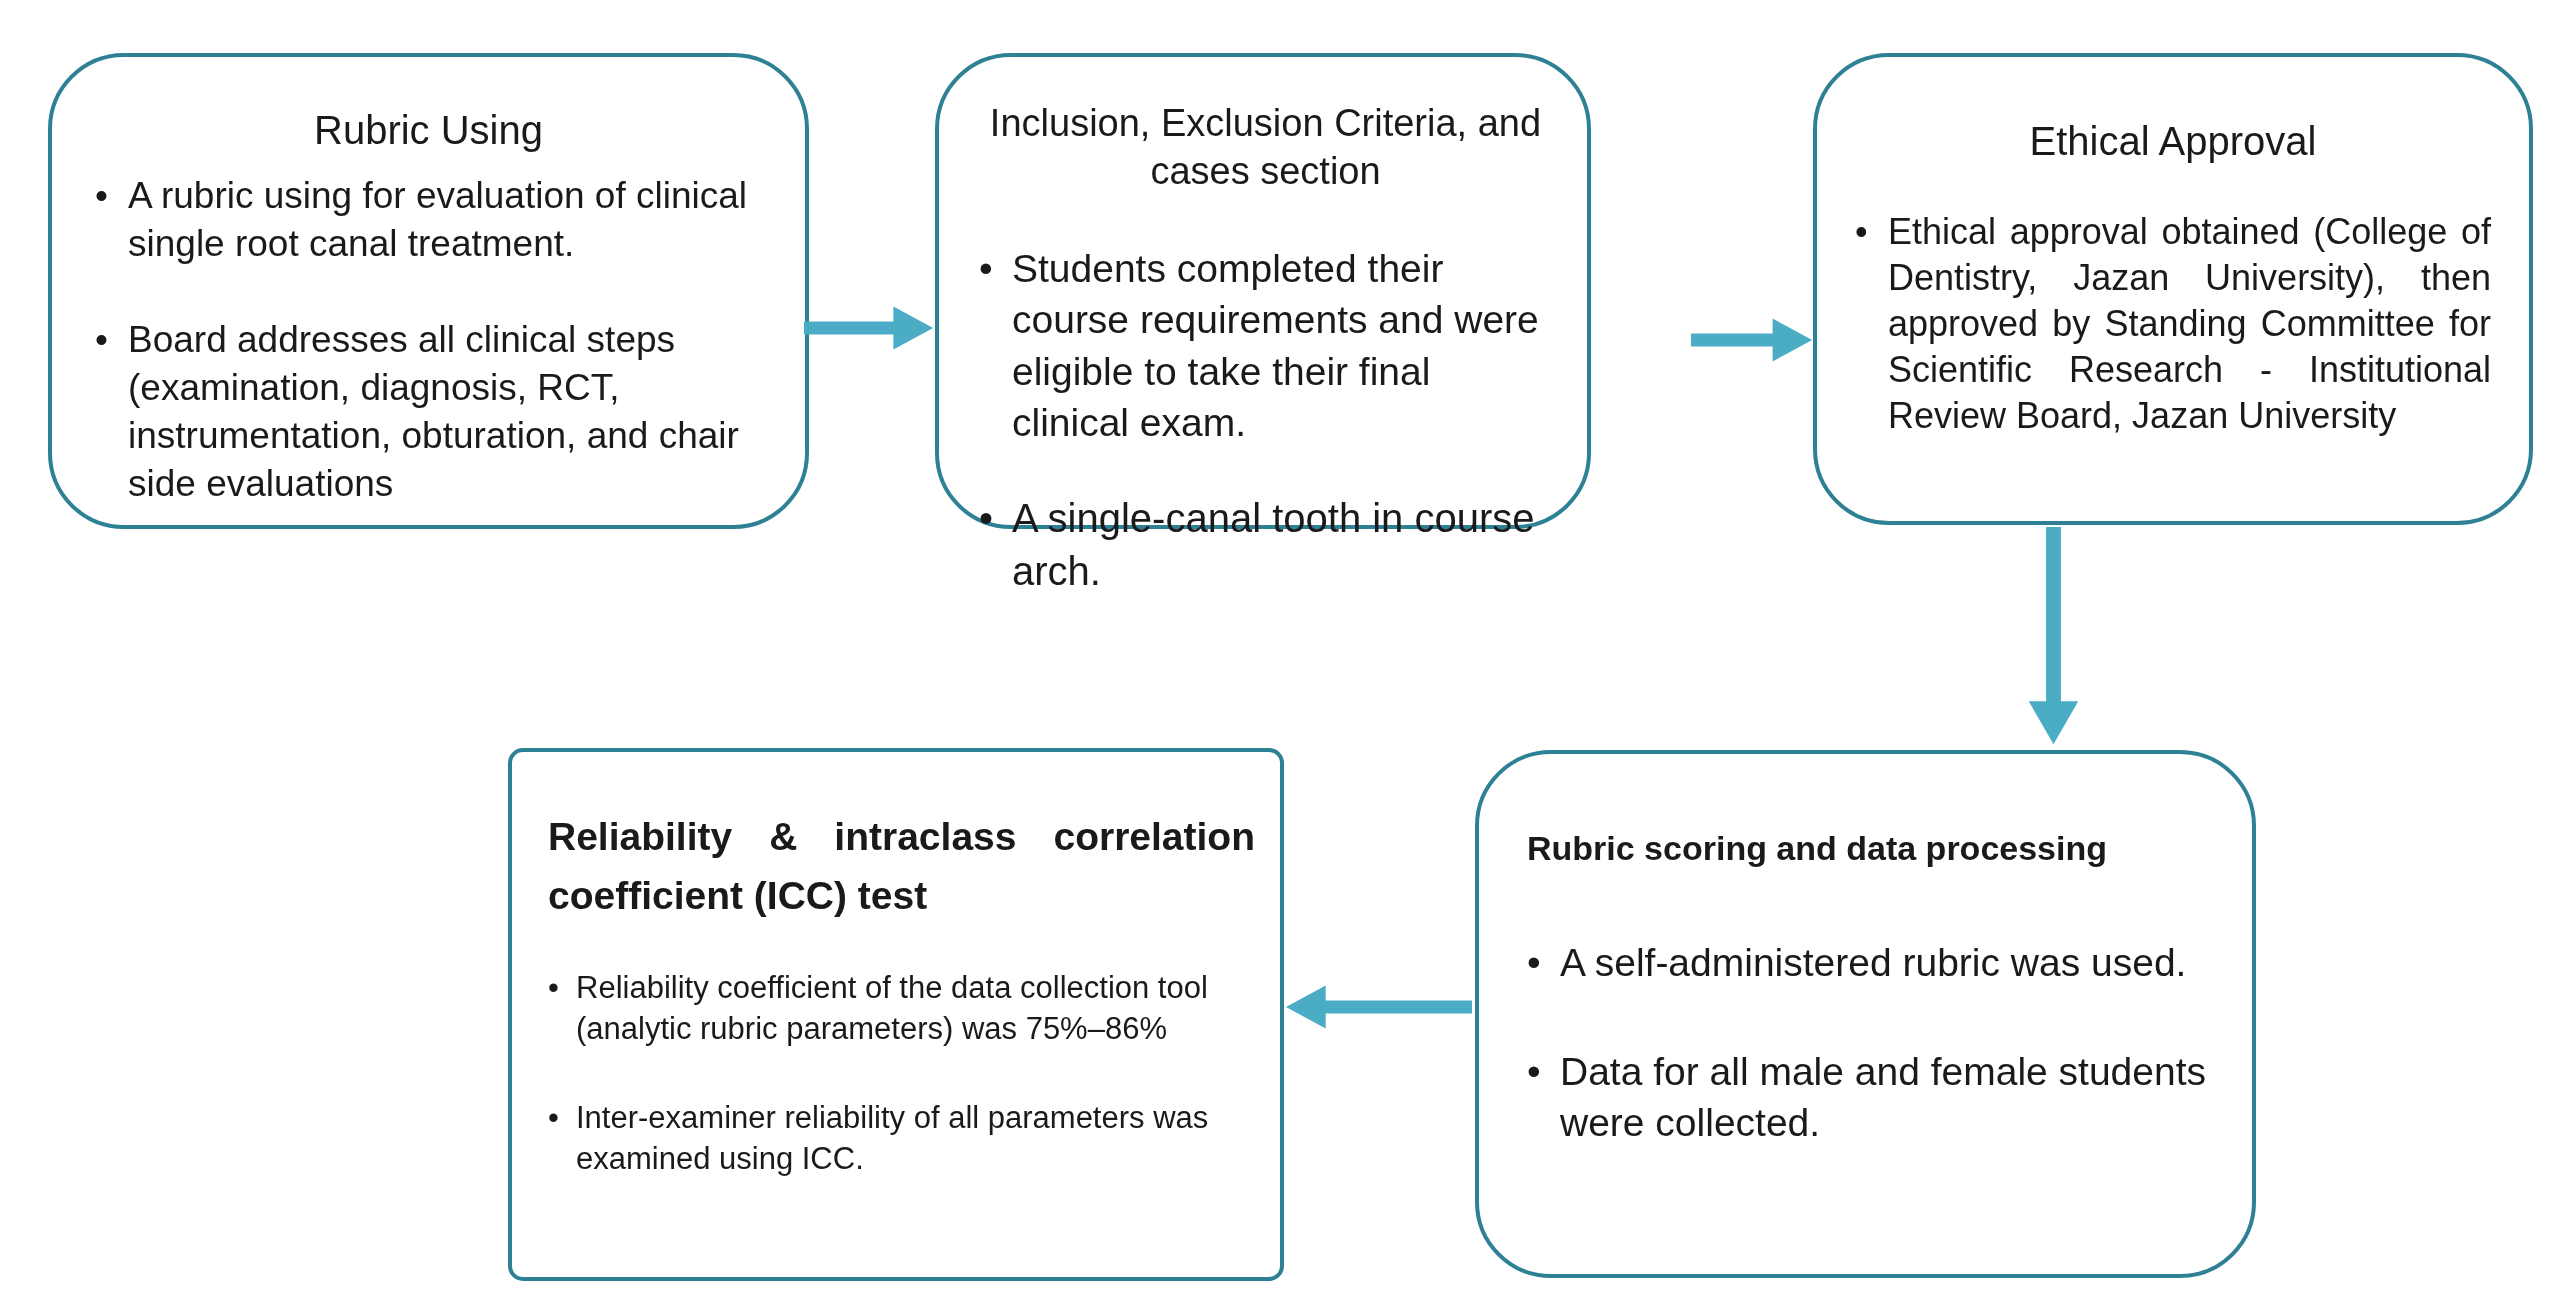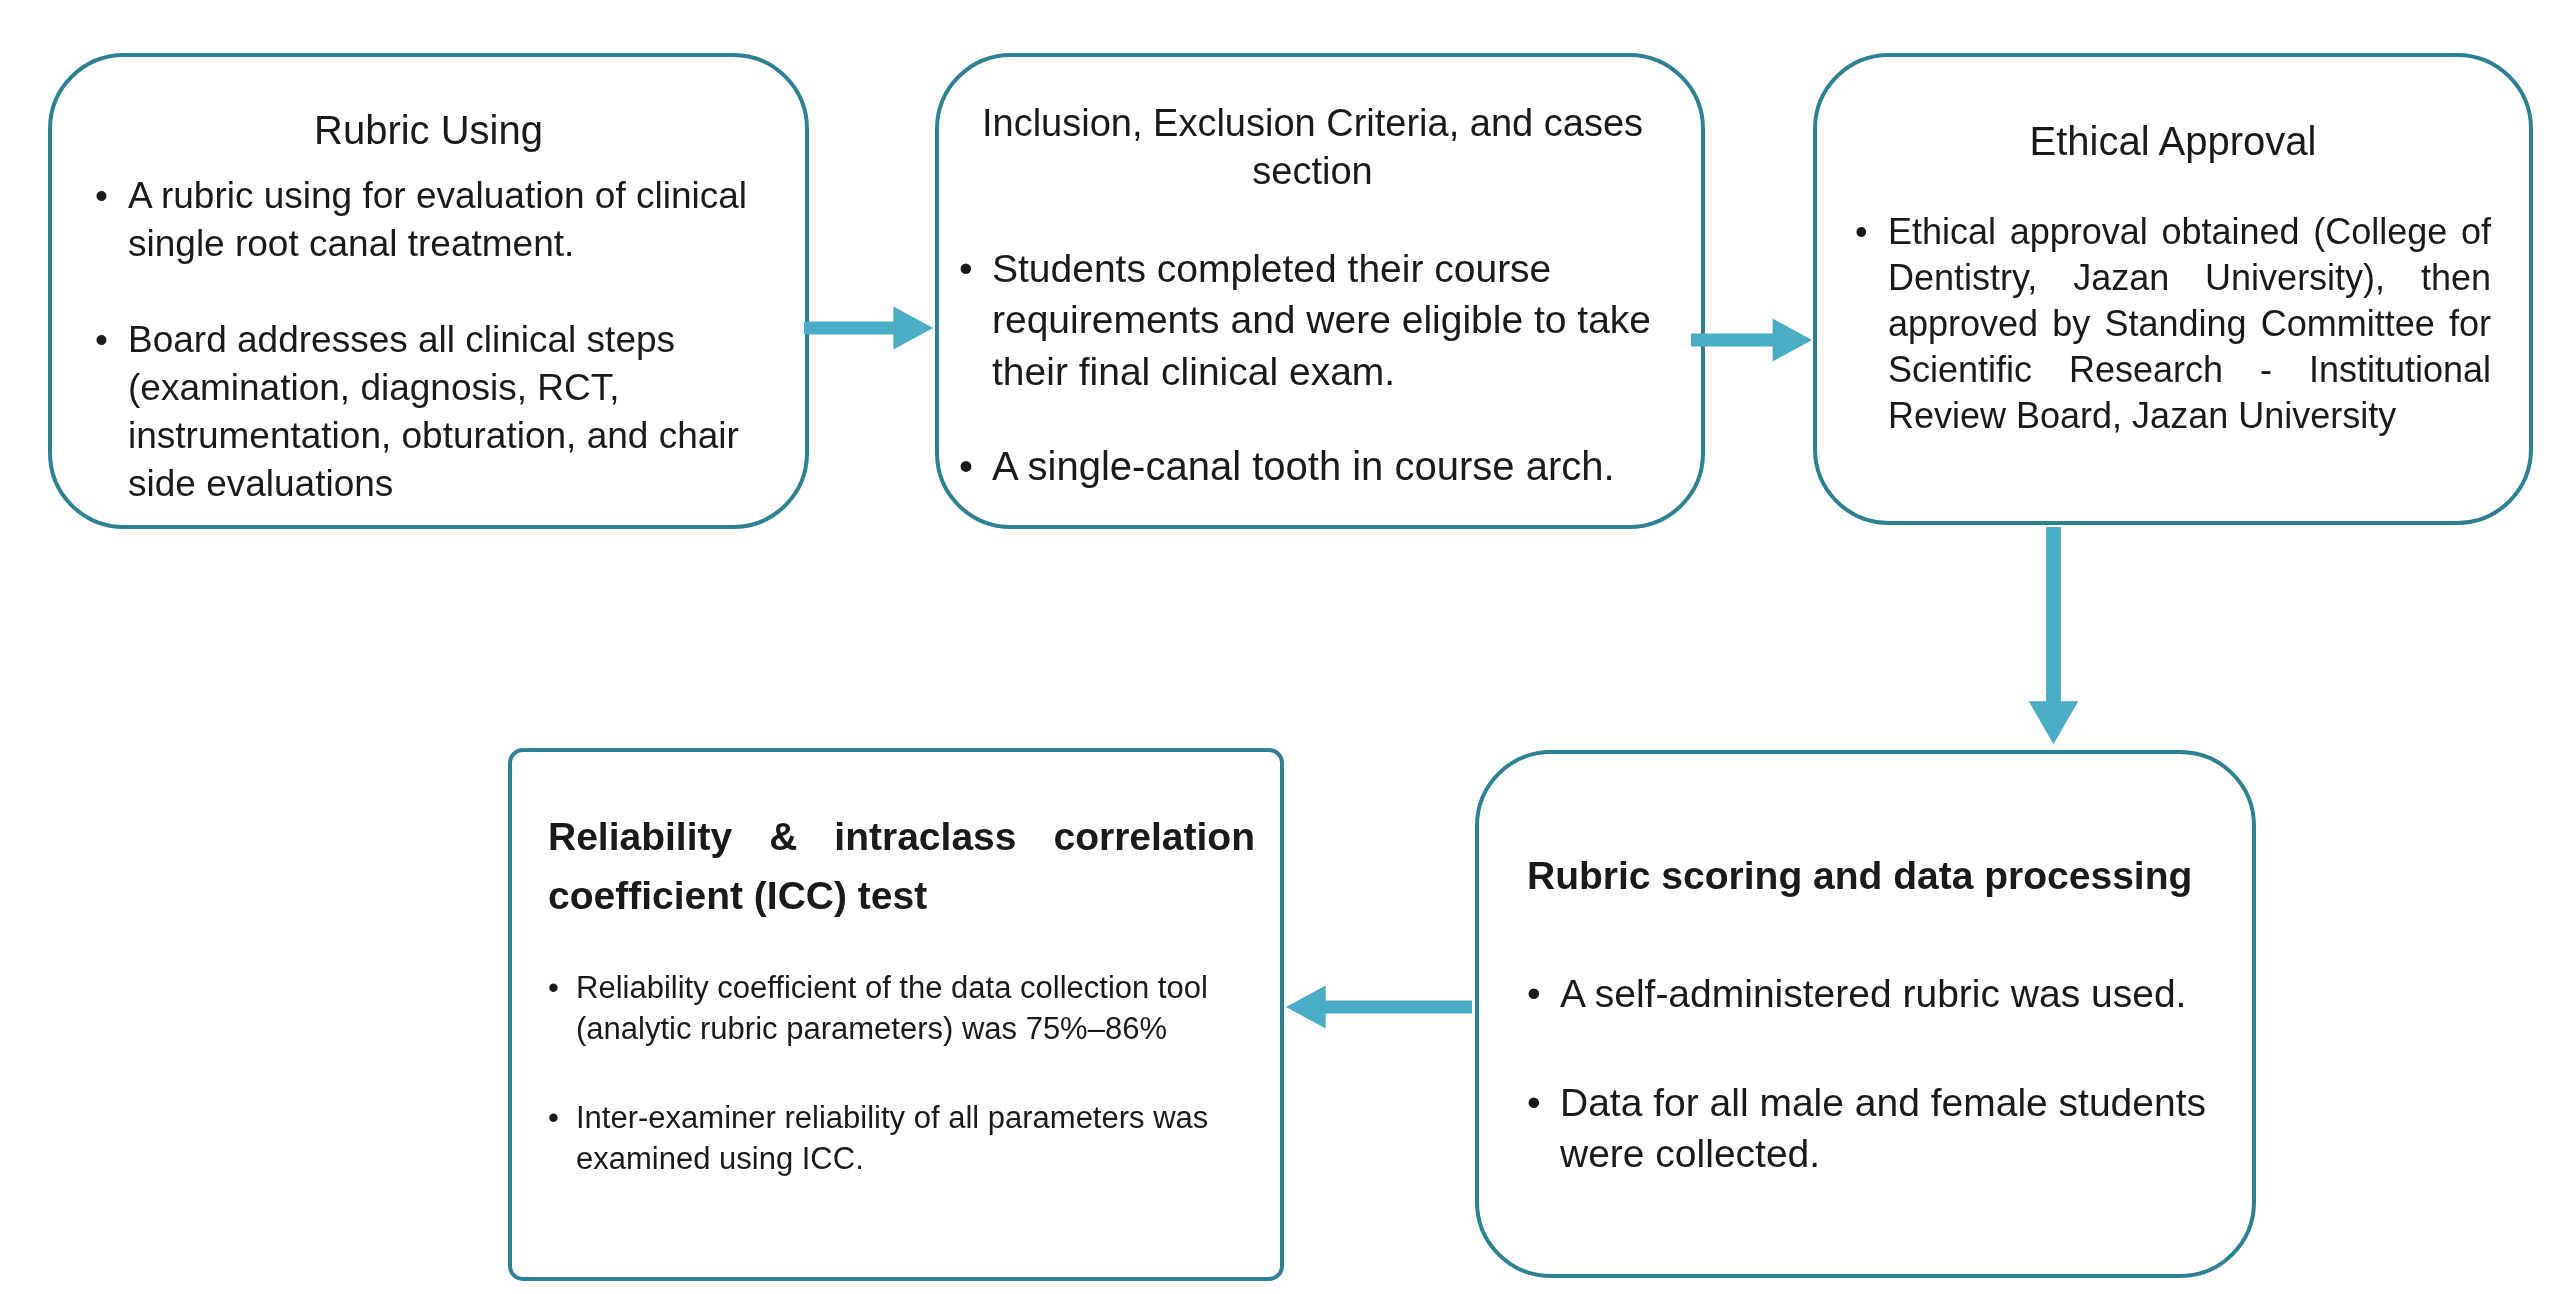--- a/index.html
+++ b/index.html
@@ -17,35 +17,35 @@
   .dot { flex:0 0 33px; }
   .btext { flex:1 1 auto; }
 
   
   #box1 { left:48px; top:53px; width:761px; height:476px; padding:48px 43px 0 43px; }
   #box1 .box-title { margin-bottom:17px; }
   #box1 .bullet { font-size:37px; line-height:1.3; }
   #box1 .b1 { margin-bottom:48px; }
 
   
-  #box2 { left:935px; top:53px; width:770px; height:476px; padding:43px 35px 0 20px; }
+  #box2 { left:935px; top:53px; width:656px; height:476px; padding:43px 35px 0 40px; }
   #box2 .box-title { font-size:38px; margin-bottom:48px; }
   #box2 .bullet { font-size:39px; line-height:1.32; }
   #box2 .b1 { margin-bottom:43px; }
   #box2 .b2 { font-size:40px; }
 
   
   #box3 { left:1813px; top:53px; width:720px; height:472px; padding:59px 38px 0 38px; }
   #box3 .box-title { margin-bottom:43px; }
   #box3 .bullet { font-size:36px; line-height:1.28; }
   #box3 .btext { text-align:justify; }
 
   
   #box4 { left:1475px; top:750px; width:781px; height:528px; padding:73px 43px 0 48px; }
-  #box4 .box-title { text-align:left; font-weight:bold; font-size:39px; margin-bottom:68px;margin-top:25px; }
+  #box4 .box-title { text-align:left; font-weight:bold; font-size:34px; margin-bottom:68px; }
   #box4 .bullet { font-size:39px; line-height:1.3; }
   #box4 .b1 { margin-bottom:59px; }
 
   
   #box5 { left:508px; top:748px; width:776px; height:533px; padding:56px 25px 0 36px;border-radius:15px; }
   #box5 .box-title { text-align:justify; font-weight:bold; font-size:39px; line-height:1.5; margin-bottom:43px; }
   #box5 .bullet { font-size:31px; line-height:1.32; }
   #box5 .dot { flex:0 0 28px; }
   #box5 .b1 { margin-bottom:48px; }
 

